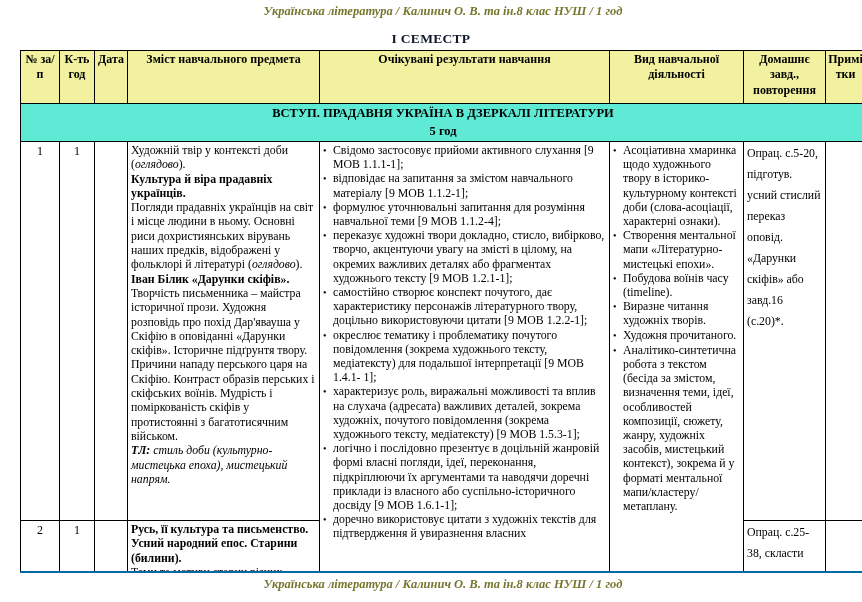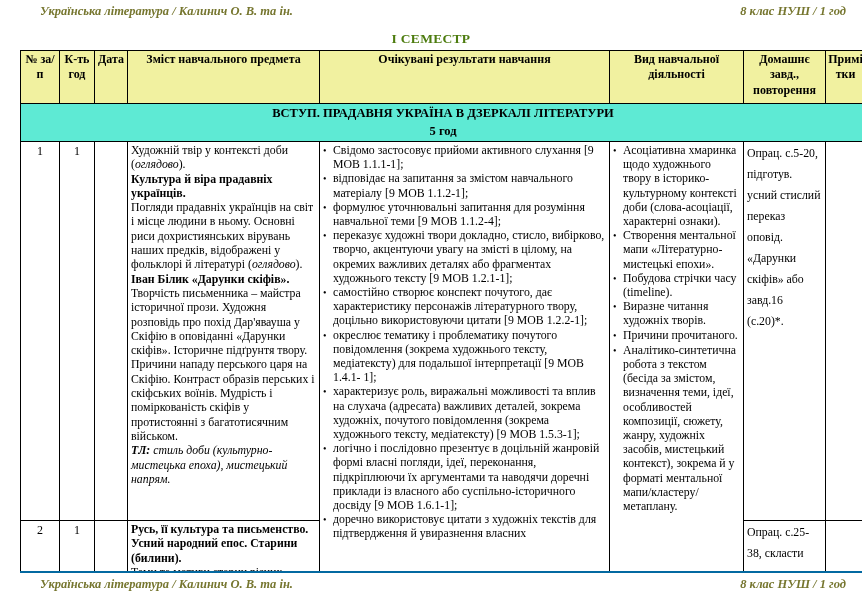--- a/index.html
+++ b/index.html
@@ -4,29 +4,29 @@
 <style>
   html,body{margin:0;padding:0;}
   body{
     width:862px;height:602px;background:#ffffff;
     font-family:"Liberation Serif", serif;
     position:relative;overflow:hidden;
     color:#000;
   }
   .hdr,.ftr{
     position:absolute;left:40px;right:16px;
-    display:flex;justify-content:space-between;
+    display:flex;justify-content:center;
     color:#76762f;font-weight:bold;font-style:italic;
     font-size:12.5px;
   }
   .hdr{top:4px;}
   .ftr{top:577px;}
   .semester{
     position:absolute;left:0;right:0;top:31px;
-    text-align:center;color:#4d7c0f;font-weight:bold;
+    text-align:center;color:#0f172a;font-weight:bold;
     font-size:13.5px;letter-spacing:.3px;
   }
   .tablebox{
     position:absolute;left:20px;top:50px;width:845px;height:521px;
     overflow:hidden;border-bottom:2px solid #0369a1;
   }
   table{
     border-collapse:collapse;table-layout:fixed;width:845px;
     border:1.5px solid #000;
   }
@@ -151,29 +151,29 @@
             <div class="bullet">
               <span class="dot">•</span>
               <span class="btext">Асоціативна хмаринка щодо художнього твору в історико-культурному контексті доби (слова-асоціації, характерні ознаки).</span>
             </div>
             <div class="bullet">
               <span class="dot">•</span>
               <span class="btext">Створення ментальної мапи «Літературно-мистецькі епохи».</span>
             </div>
             <div class="bullet">
               <span class="dot">•</span>
-              <span class="btext">Побудова стрічки часу (timeline).</span>
+              <span class="btext">Побудова воїнів часу (timeline).</span>
             </div>
             <div class="bullet">
               <span class="dot">•</span>
               <span class="btext">Виразне читання художніх творів.</span>
             </div>
             <div class="bullet">
               <span class="dot">•</span>
-              <span class="btext">Причини прочитаного.</span>
+              <span class="btext">Художня прочитаного.</span>
             </div>
             <div class="bullet">
               <span class="dot">•</span>
               <span class="btext">Аналітико-синтетична робота з текстом (бесіда за змістом, визначення теми, ідеї, особливостей композиції, сюжету, жанру, художніх засобів, мистецький контекст), зокрема й у форматі ментальної мапи/кластеру/метаплану.</span>
             </div>
           </td>
         <td class="hw">Опрац. с.5-20, підготув. усний стислий переказ оповід. «Дарунки скіфів» або завд.16 (с.20)*.</td>
         <td></td>
       </tr>
       <tr class="r2">

